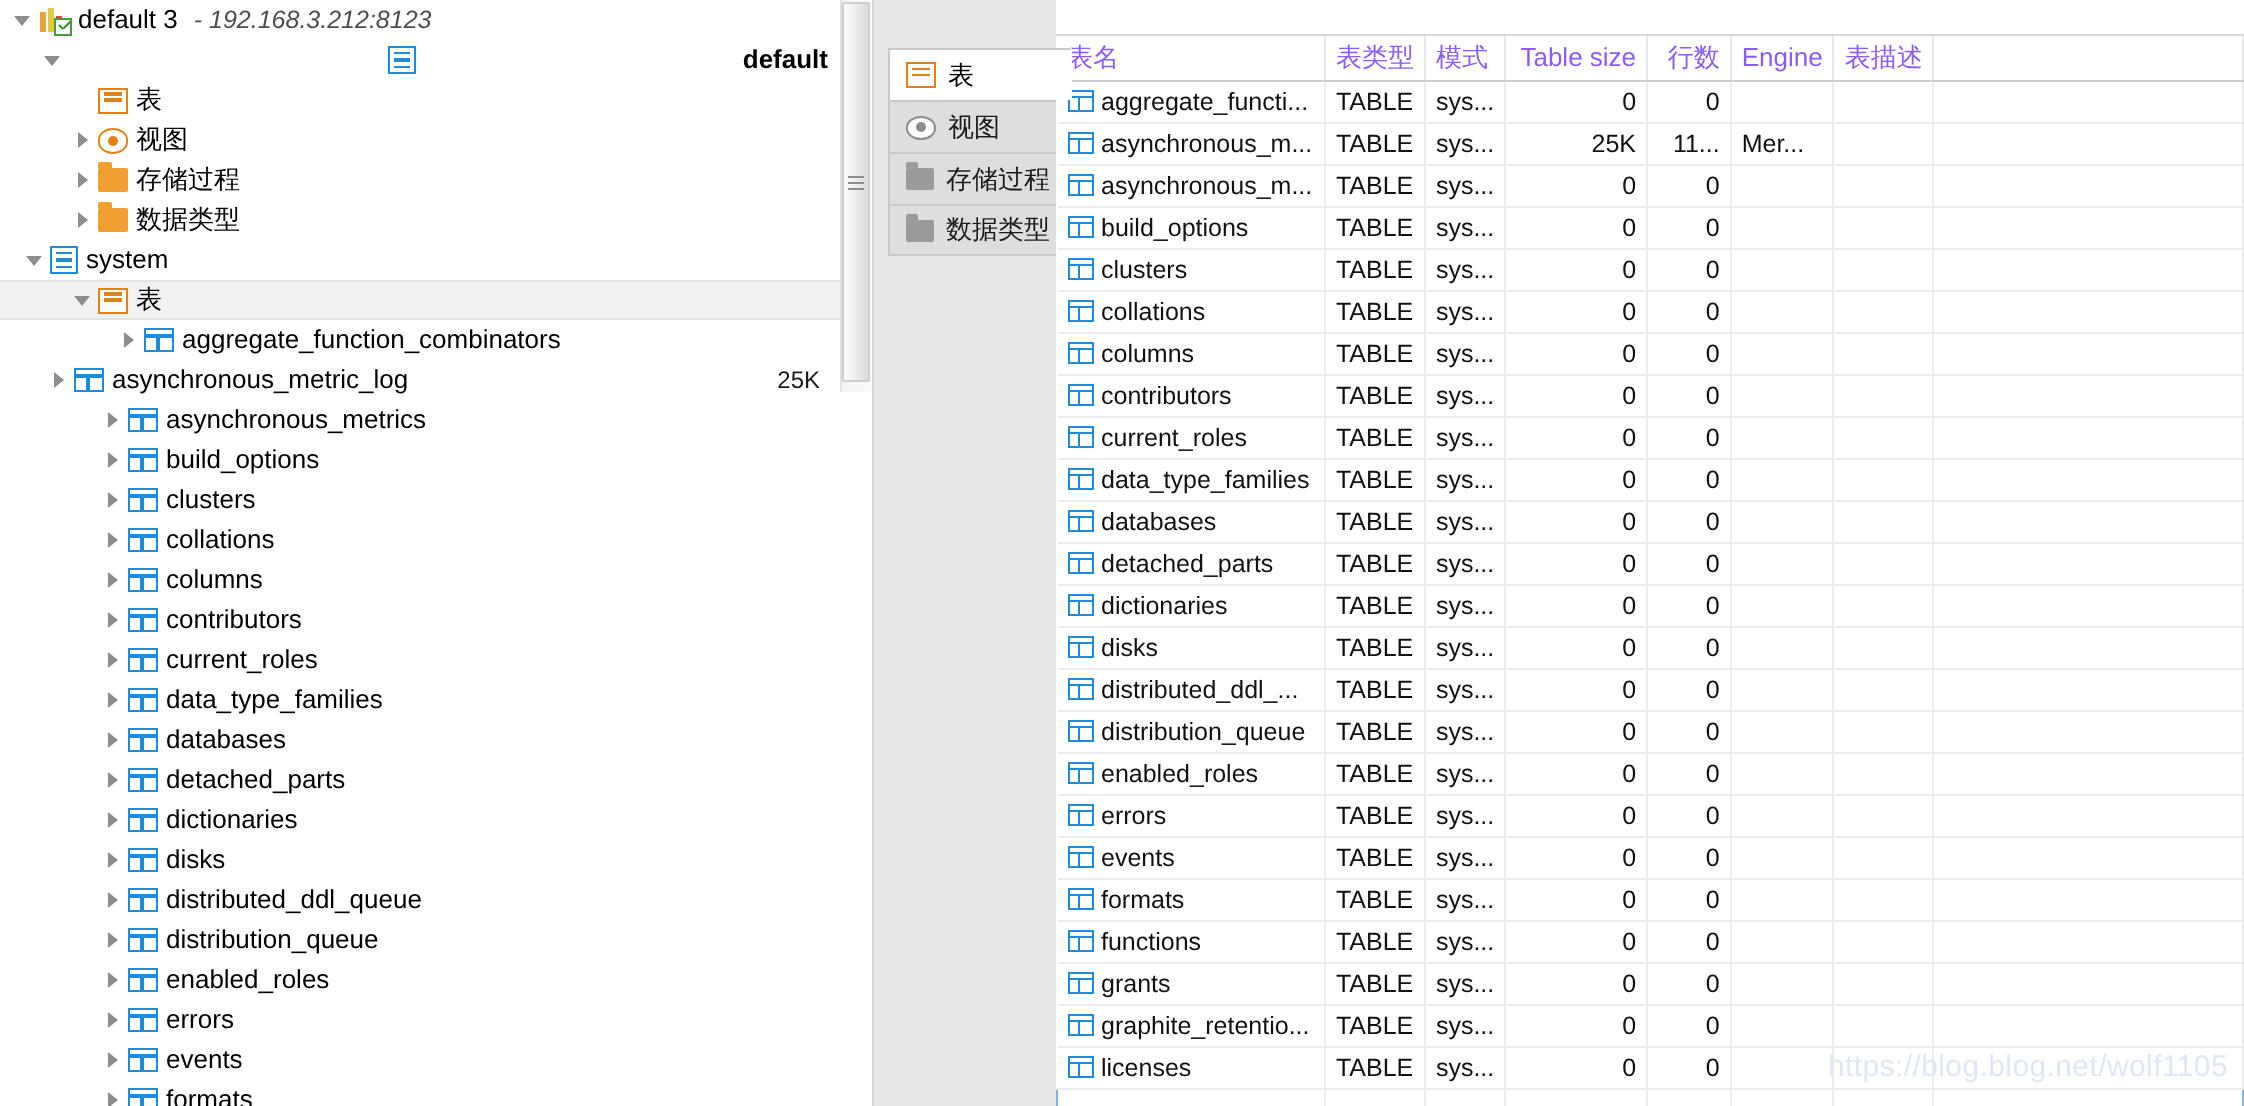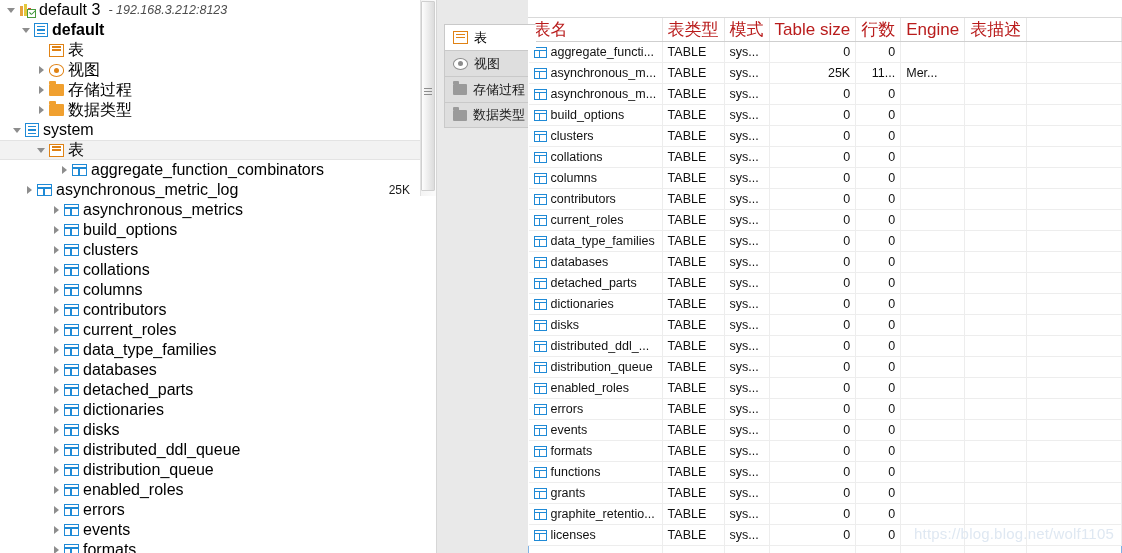--- a/index.html
+++ b/index.html
@@ -45,21 +45,21 @@
     width: 0; height: 0;
   }
   .twisty.open::before {
     content: "";
     position: absolute; left: 1px; top: 4px;
     border-top: 5px solid #8d8d8d;
     border-left: 4px solid transparent;
     border-right: 4px solid transparent;
     width: 0; height: 0;
   }
-  .tree-label { margin-left: 4px; font-size: 16px; }
+  .tree-label { margin-left: 4px; font-size: 13px; }
   .tree-label.bold { font-weight: bold; }
   .tree-size {
     position: absolute; right: 10px; top: 0;
     font-size: 12px; color: #1a1a1a;
   }
   .tree-host-addr { font-style: italic; color: #4d4d4d; margin-left: 8px; font-size: 12.5px; }
 
   
   .ic { flex: 0 0 auto; display: inline-block; position: relative; }
   .ic-conn { width: 16px; height: 14px; }
@@ -171,22 +171,22 @@
     background: #ffffff;
     border-bottom: 1px solid #d9d9d9;
   }
   .gtable { position: absolute; left: 0; top: 18px; width: 594px; border-collapse: collapse; }
   .gtable th {
     height: 22px;
     background: #ffffff;
     border-bottom: 1px solid #cfcfcf;
     border-right: 1px solid #e6e6e6;
     font-weight: normal;
-    font-size: 17px;
-    color: #b91c1c;
+    font-size: 13px;
+    color: #8b5cf6;
     padding: 0 5px;
     text-align: left;
     white-space: nowrap;
   }
   .gtable th.num { text-align: right; }
   .gtable td {
     height: 21px;
     border-bottom: 1px solid #ededed;
     border-right: 1px solid #ededed;
     font-size: 12.5px;
@@ -226,21 +226,21 @@
         <span class="twisty open"></span>
         <span class="ic ic-conn">
           <span class="bar b1"></span>
           <span class="bar b2"></span>
           <span class="bar b3"></span>
           <span class="chk"></span>
         </span>
         <span class="tree-label">default 3</span>
         <span class="tree-host-addr">-  192.168.3.212:8123</span>
       </div>
-      <div class="tree-row" style="padding-left: 21px;">
+      <div class="tree-row" style="padding-left: 21px; justify-content: space-between;">
         <span class="twisty open"></span>
         <span class="ic ic-db">
           <i></i>
           <i></i>
           <i></i>
         </span>
         <span class="tree-label bold">default</span>
       </div>
       <div class="tree-row" style="padding-left: 36px;">
         <span class="twisty "></span>

